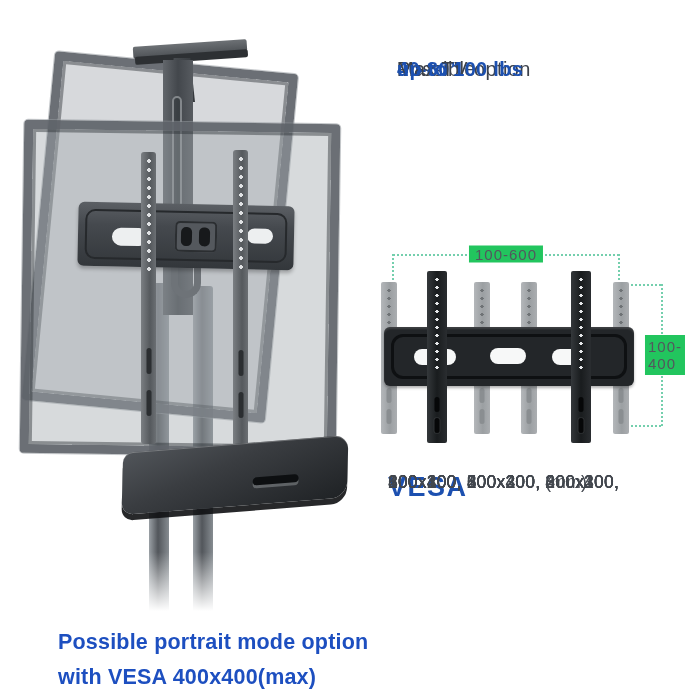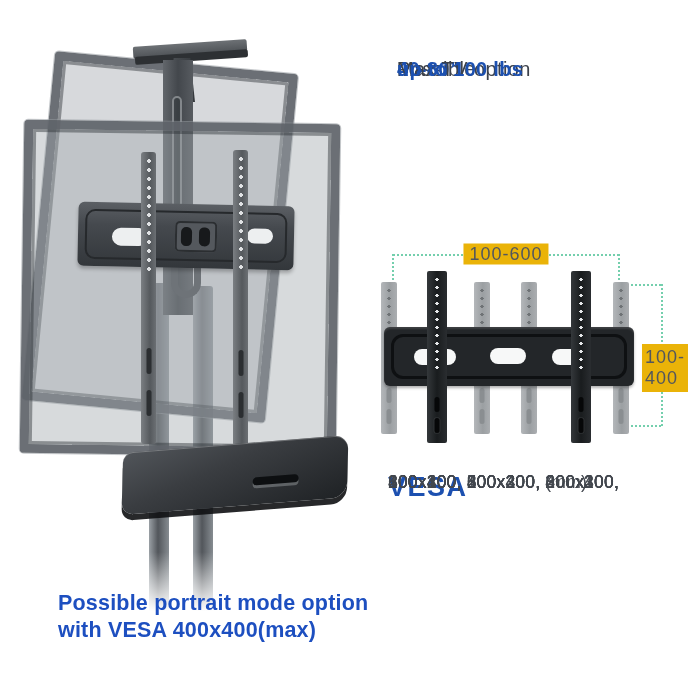--- a/index.html
+++ b/index.html
@@ -78,23 +78,23 @@
 
   
   .vdiag{left:378px;top:240px;width:322px;height:215px;}
   .vdiag *{position:absolute;}
   .dim-top{left:15px;top:14px;width:226px;height:0;border-top:2px dotted #74cfad;}
   .dim-drop-l{left:14px;top:14px;width:0;height:30px;border-left:2px dotted #74cfad;}
   .dim-drop-r{left:240px;top:14px;width:0;height:30px;border-left:2px dotted #74cfad;}
   .dim-right{left:283px;top:44px;width:0;height:142px;border-left:2px dotted #74cfad;}
   .dim-conn-t{left:244px;top:44px;width:39px;height:0;border-top:2px dotted #74cfad;}
   .dim-conn-b{left:244px;top:185px;width:39px;height:0;border-top:2px dotted #74cfad;}
-  .dim-label{background:#eab308;color:#53575d;font-size:18px;letter-spacing:1px;padding:0 6px;z-index:4;}
+  .dim-label{background:#22c55e;color:#53575d;font-size:15px;letter-spacing:1px;padding:0 6px;z-index:4;}
   .dim-label.h{left:128px;top:14px;transform:translate(-50%,-50%);}
-  .dim-label.v{left:287px;top:128px;transform:translate(-50%,-50%);padding:3px 3px;}
+  .dim-label.v{left:287px;top:115px;transform:translate(-50%,-50%);padding:3px 3px;}
 
   .vrail{border-radius:2px;}
   .vrail.gray{z-index:1;background:linear-gradient(90deg,#b4b7ba,#9b9fa2 55%,#abaeb1);
               top:42px;width:16px;height:152px;}
   .vrail.black{z-index:3;background:linear-gradient(90deg,#34383b,#191c1e 50%,#2a2d30);
               top:31px;width:20px;height:172px;}
   .vrail::before{content:"";position:absolute;left:50%;transform:translateX(-50%);
               top:5px;width:4px;background-repeat:repeat-y;background-size:4px 8px;}
   .vrail.gray::before{height:40px;
               background-image:radial-gradient(circle 1.6px at 2px 3.5px,#6f7376 98%,transparent);}
@@ -148,22 +148,22 @@
     </div>
     <div class="rail-stand l"></div>
     <div class="rail-stand r"></div>
 
     <div class="shelf">
       <div class="shelf-handle"></div>
     </div>
     <div class="pole-fade"></div>
 
     <div class="portrait-note">
-      <span style="position:static;display:block;">Possible portrait mode option</span>
-      <span style="position:static;display:block;">with VESA 400x400(max)</span>
+      <span style="position:static;display:block;margin-top:39px;">Possible portrait mode option</span>
+      <span style="position:static;display:block;margin-top:8px;">with VESA 400x400(max)</span>
     </div>
   </div>
 
   <div class="specs">
     <span class="spec-label">Possible</span>
     <span class="spec-value">40-80”</span>
     <span class="spec-label">Max TV option</span>
     <span class="spec-value">up to 100 lbs</span>
   </div>
 

